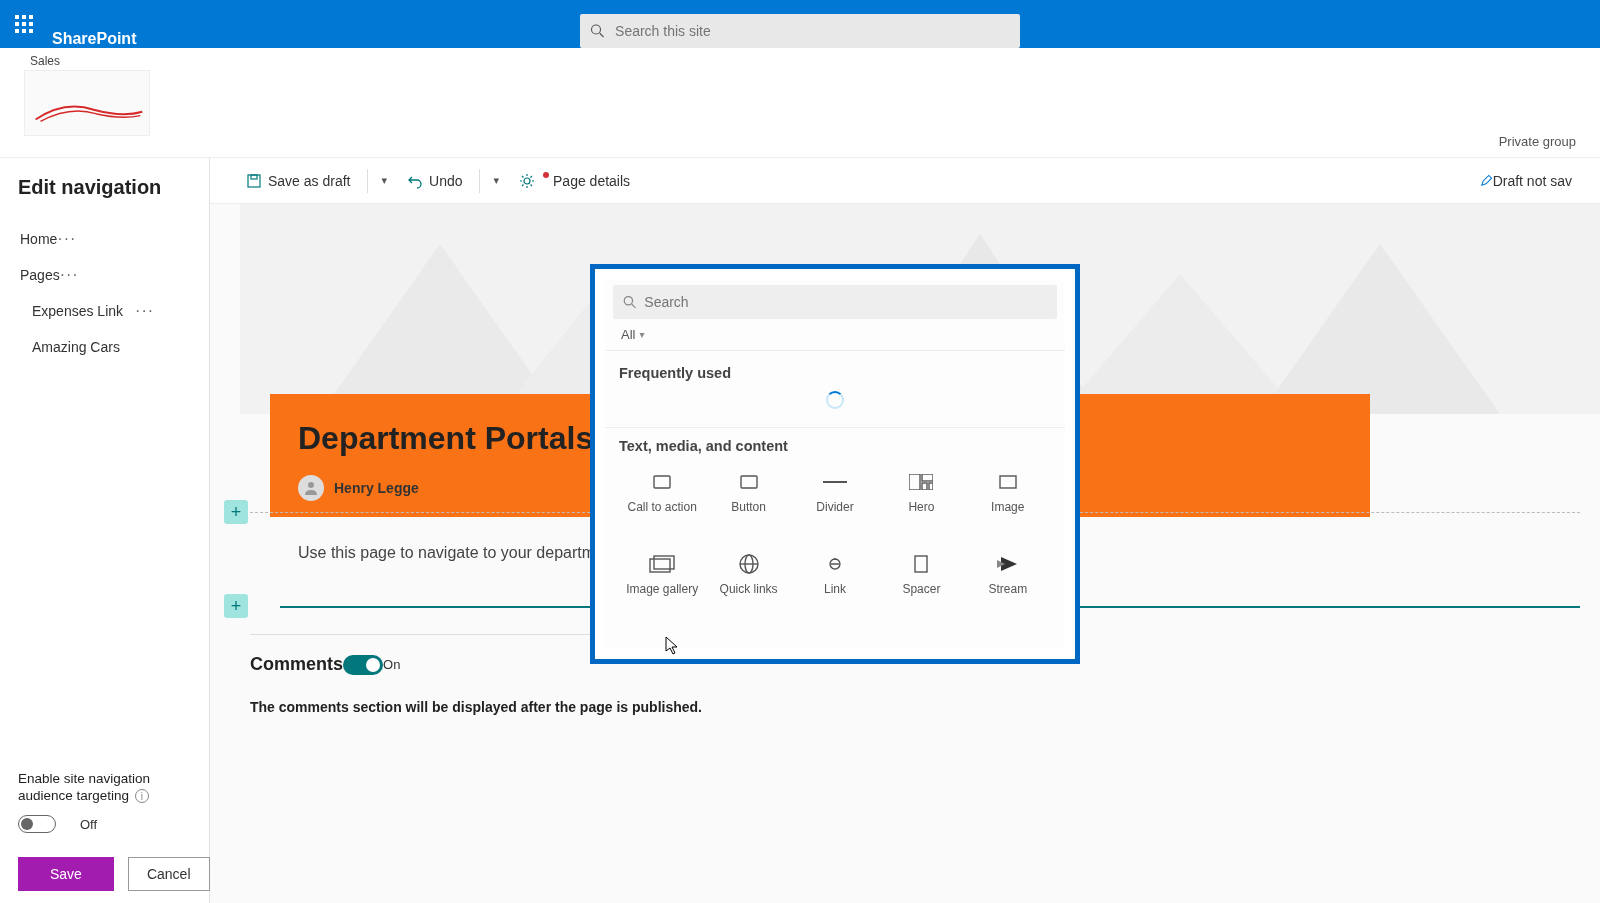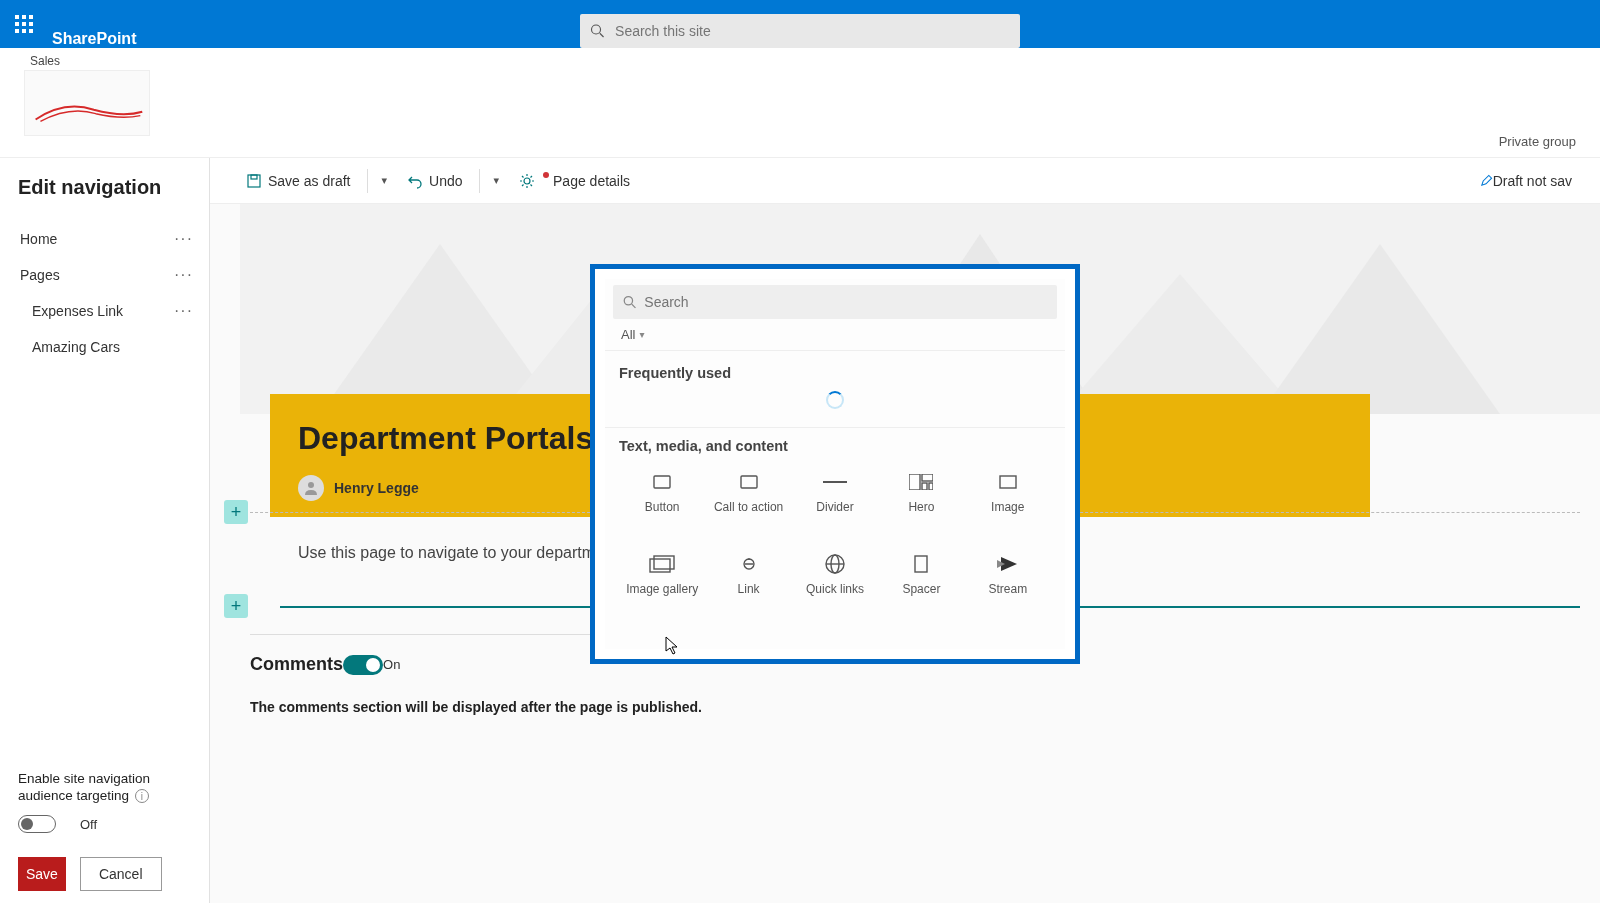--- a/index.html
+++ b/index.html
@@ -21,51 +21,51 @@
 .site-logo { width: 126px; height: 66px; background: #fafafa; border: 1px solid #eee; position: relative; overflow: hidden; }
 .site-logo svg { width: 100%; height: 100%; }
 .private-group { position: absolute; right: 24px; bottom: 8px; font-size: 13px; color: #555; }
 
 
 .main-area { display: flex; height: calc(903px - 48px - 110px); }
 
 
 .left-panel { width: 210px; border-right: 1px solid #e1e1e1; padding: 18px 14px 0 18px; display: flex; flex-direction: column; }
 .left-panel h2 { font-size: 20px; font-weight: 600; color: #222; margin-bottom: 22px; }
-.nav-item { display: flex; align-items: center; justify-content: space-between; height: 36px; font-size: 14px; color: #333; cursor: pointer; padding: 0 2px; }
+.nav-item { display: flex; align-items: center; height: 36px; font-size: 14px; color: #333; cursor: pointer; padding: 0 2px; }
 .nav-item.sub { padding-left: 14px; gap: 12px; }
 .nav-item .dots { color: #666; font-size: 16px; letter-spacing: 1px; visibility: visible; }
 .left-spacer { flex: 1; }
 .targeting-label { font-size: 13.5px; color: #222; line-height: 1.3; margin-bottom: 10px; }
 .targeting-label .info { display: inline-block; width: 14px; height: 14px; border: 1px solid #888; border-radius: 50%; font-size: 10px; text-align: center; line-height: 13px; color: #888; margin-left: 2px; }
 .toggle-row { display: flex; align-items: center; gap: 24px; margin-bottom: 24px; }
 .toggle-off { width: 38px; height: 18px; border: 1px solid #666; border-radius: 10px; position: relative; background: #fff; }
 .toggle-off::after { content: ""; width: 12px; height: 12px; border-radius: 50%; background: #666; position: absolute; left: 2px; top: 2px; }
 .toggle-state { font-size: 13px; color: #333; }
 .panel-buttons { display: flex; gap: 14px; padding-bottom: 12px; }
-.btn-save { background: #b91c1c; color: #fff; border: none; padding: 8px 8px; font-size: 14px; cursor: pointer; }
+.btn-save { background: #a21caf; color: #fff; border: none; padding: 8px 32px; font-size: 14px; cursor: pointer; }
 .btn-cancel { background: #fff; color: #333; border: 1px solid #999; padding: 8px 18px; font-size: 14px; cursor: pointer; }
 
 
 .content-wrap { flex: 1; display: flex; flex-direction: column; }
 .cmd-bar { height: 46px; display: flex; align-items: center; padding: 0 28px; gap: 6px; border-bottom: 1px solid #eee; position: relative; }
 .cmd-btn { display: flex; align-items: center; gap: 6px; font-size: 14px; color: #333; padding: 6px 8px; cursor: pointer; border: none; background: none; }
 .cmd-btn svg { width: 16px; height: 16px; }
 .cmd-sep { width: 1px; height: 24px; background: #ddd; margin: 0 2px; }
 .chev { font-size: 11px; color: #555; padding: 6px 6px; cursor: pointer; }
 .red-dot { width: 6px; height: 6px; background: #d13438; border-radius: 50%; position: relative; top: -6px; left: 2px; }
 .cmd-right { margin-left: auto; display: flex; align-items: center; gap: 0; color: #333; font-size: 14px; }
 .cmd-right svg { width: 14px; height: 14px; stroke: #0078d4; fill: none; stroke-width: 1.5; }
 
 
 .canvas-scroll { flex: 1; overflow: hidden; background: #fafafa; position: relative; }
 .canvas-inner { position: relative; width: 100%; height: 100%; }
 .hero-bg { position: absolute; left: 30px; right: 0; top: 0; height: 210px; background: #f3f3f3; overflow: hidden; }
 .hero-bg svg { width: 100%; height: 100%; }
-.title-card { position: absolute; left: 60px; top: 190px; width: 1100px; background: #eab308; padding: 26px 28px 16px 28px; }
+.title-card { position: absolute; left: 60px; top: 190px; width: 1100px; background: #f97316; padding: 26px 28px 16px 28px; }
 .title-card h1 { font-size: 32px; font-weight: 600; color: #222; margin-bottom: 18px; }
 .author-row { display: flex; align-items: center; gap: 10px; }
 .avatar { width: 26px; height: 26px; border-radius: 50%; background: #ddd; display: flex; align-items: center; justify-content: center; }
 .avatar svg { width: 16px; height: 16px; fill: #999; }
 .author-name { font-size: 14px; color: #333; font-weight: 600; }
 
 .add-handle { position: absolute; width: 24px; height: 24px; background: #9fe4df; border-radius: 3px; display: flex; align-items: center; justify-content: center; color: #03787c; font-size: 18px; font-weight: 300; cursor: pointer; }
 .dashed-line { position: absolute; border-top: 1px dashed #bbb; height: 0; }
 
 .body-text { position: absolute; left: 88px; top: 340px; font-size: 16px; color: #444; }
@@ -289,29 +289,29 @@
               <div class="spinner"></div>
               <div class="sec-hr"></div>
               <div class="section-h">Text, media, and content</div>
               <div class="wp-grid">
                 <div class="wp-item">
                   <div class="wp-icon">
                       <svg width="18" height="14" viewBox="0 0 18 14">
                         <rect x="1" y="1" width="16" height="12" rx="1"></rect>
                       </svg>
                     </div>
-                  <span class="wp-label">Button</span>
+                  <span class="wp-label">Call to action</span>
                 </div>
                 <div class="wp-item">
                   <div class="wp-icon">
                       <svg width="18" height="14" viewBox="0 0 18 14">
                         <rect x="1" y="1" width="16" height="12" rx="1"></rect>
                       </svg>
                     </div>
-                  <span class="wp-label">Call to action</span>
+                  <span class="wp-label">Button</span>
                 </div>
                 <div class="wp-item">
                   <div class="wp-icon">
                       <svg width="24" height="4" viewBox="0 0 24 4">
                         <line x1="0" y1="2" x2="24" y2="2" stroke-width="2"></line>
                       </svg>
                     </div>
                   <span class="wp-label">Divider</span>
                 </div>
                 <div class="wp-item">
@@ -338,38 +338,38 @@
                   <div class="wp-icon">
                       <svg width="26" height="18" viewBox="0 0 26 18">
                         <rect x="1" y="4" width="20" height="13"></rect>
                         <rect x="5" y="1" width="20" height="13"></rect>
                       </svg>
                     </div>
                   <span class="wp-label">Image gallery</span>
                 </div>
                 <div class="wp-item">
                   <div class="wp-icon">
-                      <svg width="26" height="14" viewBox="0 0 26 14">
-                        <path d="M 8 7 A 5 5 0 1 1 8 7.01 M 18 7 A 5 5 0 1 0 18 7.01 M 9 7 L 17 7"></path>
-                      </svg>
-                    </div>
-                  <span class="wp-label">Link</span>
-                </div>
-                <div class="wp-item">
-                  <div class="wp-icon">
                       <svg width="22" height="22" viewBox="0 0 22 22">
                         <circle cx="11" cy="11" r="9"></circle>
                         <ellipse cx="11" cy="11" rx="4" ry="9"></ellipse>
                         <line x1="2" y1="11" x2="20" y2="11"></line>
                       </svg>
                     </div>
                   <span class="wp-label">Quick links</span>
                 </div>
                 <div class="wp-item">
                   <div class="wp-icon">
+                      <svg width="26" height="14" viewBox="0 0 26 14">
+                        <path d="M 8 7 A 5 5 0 1 1 8 7.01 M 18 7 A 5 5 0 1 0 18 7.01 M 9 7 L 17 7"></path>
+                      </svg>
+                    </div>
+                  <span class="wp-label">Link</span>
+                </div>
+                <div class="wp-item">
+                  <div class="wp-icon">
                       <svg width="14" height="18" viewBox="0 0 14 18">
                         <rect x="1" y="1" width="12" height="16"></rect>
                       </svg>
                     </div>
                   <span class="wp-label">Spacer</span>
                 </div>
                 <div class="wp-item">
                   <div class="wp-icon">
                       <svg width="22" height="18" viewBox="0 0 22 18">
                         <polygon points="4,2 20,9 4,16" fill="#333" stroke="none"></polygon>

